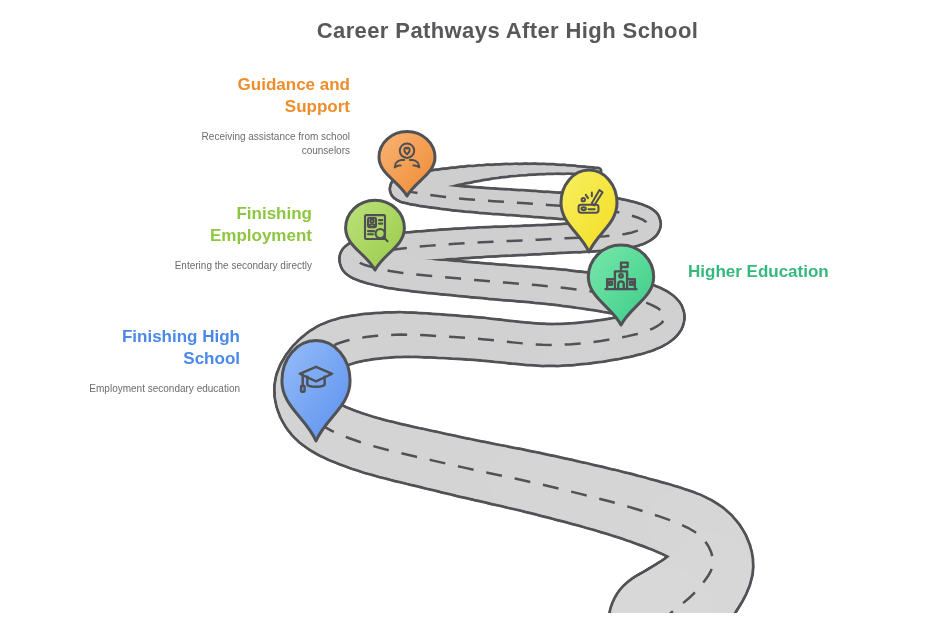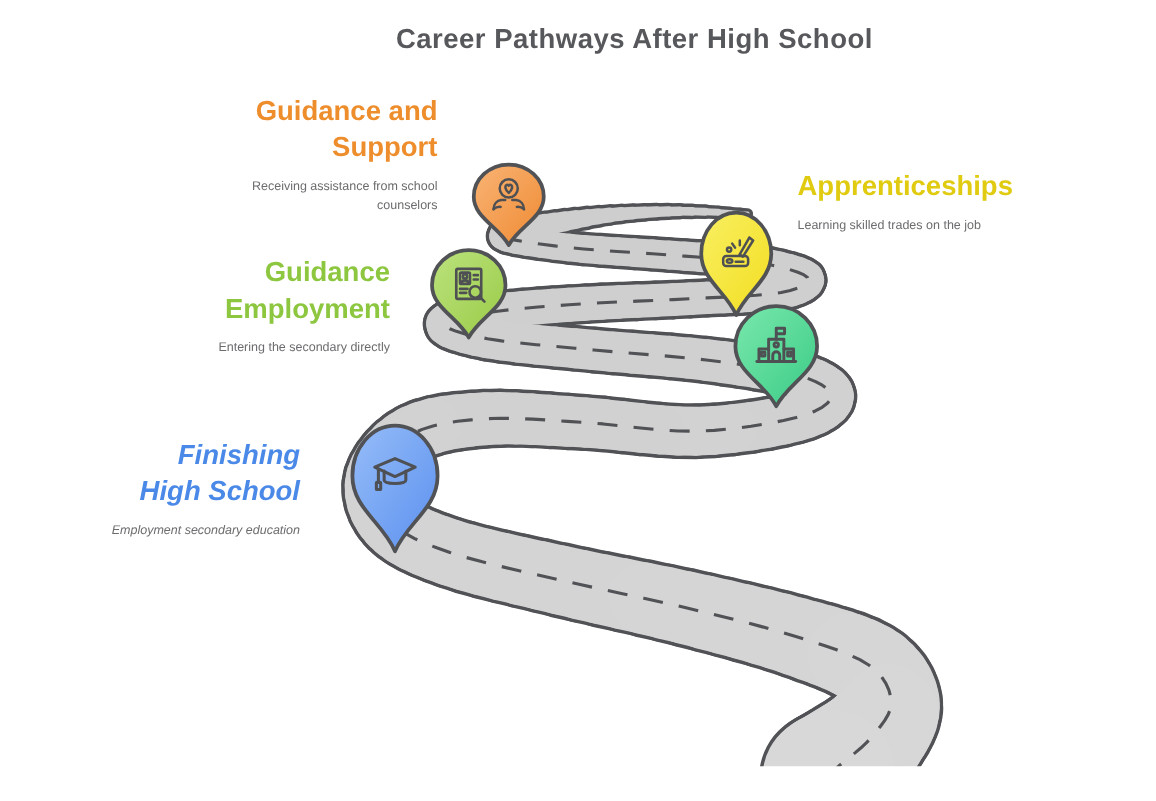--- a/index.html
+++ b/index.html
@@ -6,33 +6,33 @@
   .stage{
     position:relative;width:925px;height:641px;background:#ffffff;
     font-family:"Liberation Sans",sans-serif;overflow:hidden;
   }
   .page-title{
     position:absolute;top:18px;left:0;width:925px;text-align:center;
     font-size:22px;font-weight:700;letter-spacing:.4px;color:#57585B;margin:0;padding-left:45px;
   }
   .road-svg{position:absolute;left:0;top:0;z-index:1;}
   .ms{position:absolute;z-index:3;}
-  .ms-title{font-size:22px;font-weight:700;line-height:1.32;}
+  .ms-title{font-size:17px;font-weight:700;line-height:1.32;}
   .ms-desc{font-size:10px;line-height:1.45;color:#6B6C6F;margin-top:11px;}
   .align-right{text-align:right;}
   .align-left{text-align:left;}
   .align-right .ms-title,.align-right .ms-desc{margin-left:auto;}
   
   .pos-guidance{left:120px;top:74px;width:230px;}
   .pos-guidance .ms-title{width:150px;}
   .pos-guidance .ms-desc{width:180px;}
   .pos-immediate{left:92px;top:203px;width:220px;}
   .pos-immediate .ms-title{width:135px;}
   .pos-immediate .ms-desc{width:165px;}
-  .pos-finishing{left:20px;top:349px;width:220px;font-style:italic;}
+  .pos-finishing{left:20px;top:326px;width:220px;}
   .pos-finishing .ms-title{width:140px;}
   .pos-finishing .ms-desc{width:155px;}
   .pos-apprenticeships{left:638px;top:134px;width:235px;}
   .pos-apprenticeships .ms-desc{width:185px;}
   .pos-higher{left:688px;top:261px;width:230px;}
   .pos-higher .ms-desc{width:140px;}
 </style>
 </head>
 <body>
 
@@ -532,29 +532,26 @@
         <path d="M30.8 28.5 C28.8 26.8 26.8 26.3 24.8 26.6"></path>
       </g>
     </svg>
 
   <div class="ms pos-finishing align-right">
     <div class="ms-title" style="color: rgb(74, 137, 232);">Finishing High School</div>
     <div class="ms-desc">Employment secondary education</div>
   </div>
 
   <div class="ms pos-higher align-left">
+    <div class="ms-title" style="color: rgb(53, 184, 126);">Higher Education</div>
   </div>
 
   <div class="ms pos-immediate align-right">
-    <div class="ms-title" style="color: rgb(141, 198, 63);">Guidance Employment</div>
+    <div class="ms-title" style="color: rgb(141, 198, 63);">Finishing Employment</div>
     <div class="ms-desc">Entering the secondary directly</div>
   </div>
 
-  <div class="ms pos-apprenticeships align-left">
-    <div class="ms-title" style="color: rgb(224, 203, 16);">Apprenticeships</div>
-    <div class="ms-desc">Learning skilled trades on the job</div>
-  </div>
 
   <div class="ms pos-guidance align-right">
     <div class="ms-title" style="color: rgb(238, 141, 43);">Guidance and Support</div>
     <div class="ms-desc">Receiving assistance from school counselors</div>
   </div>
 </div>
 
 </body></html>

